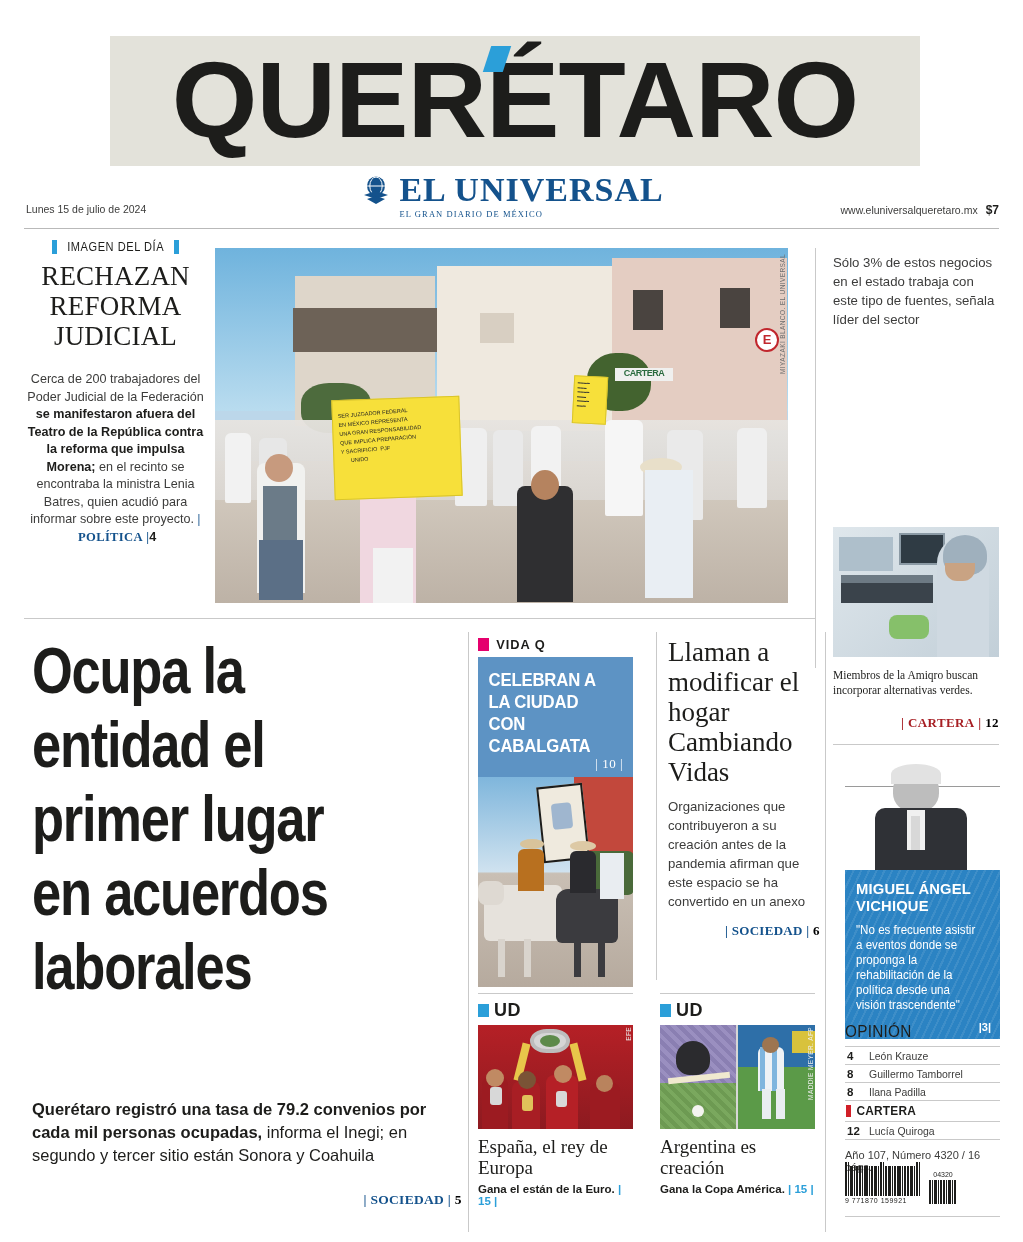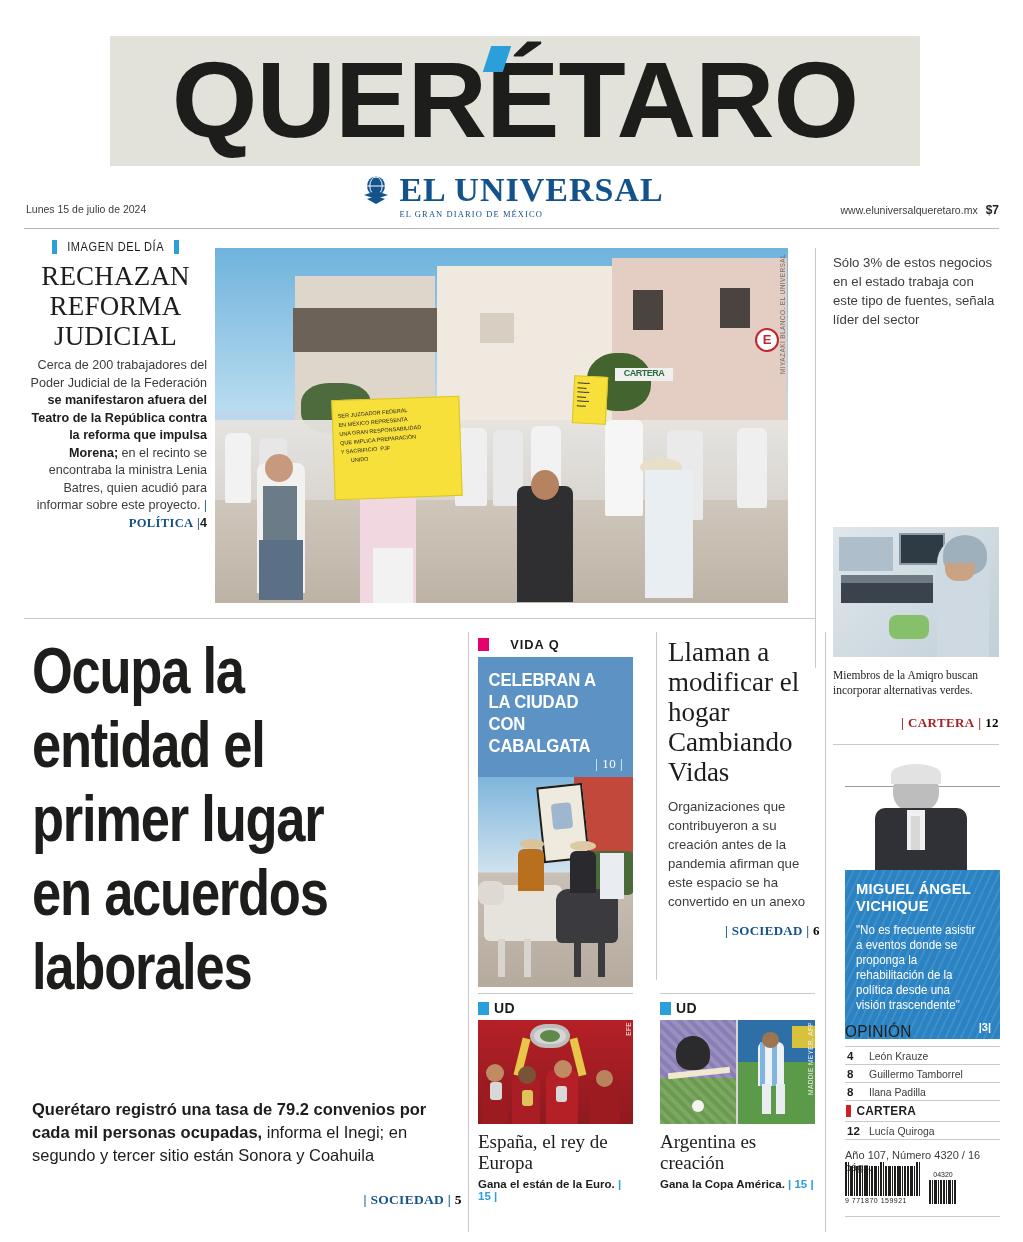--- a/index.html
+++ b/index.html
@@ -90,21 +90,21 @@
     font-family: "Liberation Sans", sans-serif;
     font-size: 12px; letter-spacing: .6px; color: #1d1d1b;
     transform: scaleX(.92); font-weight: 400;
   }
   .imagen-head {
     font-family: "Liberation Serif", serif;
     font-size: 27px; line-height: 30px; text-align: center;
     color: #1d1d1b; margin-top: 7px; letter-spacing: .2px;
   }
   .imagen-body {
-    margin-top: 6px; text-align: right;
+    margin-top: 20px; text-align: center;
     font-size: 12.6px; line-height: 17.5px; color: #3c3c3b;
   }
   .imagen-body b { color:#1d1d1b; }
   .sec-link { color:#14528c; font-family:"Liberation Serif",serif; font-weight:bold; letter-spacing:.3px;}
   .sec-num { color:#1d1d1b; font-weight:bold; }
 
   
   .photo-main {
     position: absolute; left: 215px; top: 248px; width: 573px; height: 355px;
     overflow: hidden; background:#bcd7ea;
@@ -161,21 +161,21 @@
     position:absolute; left:32px; top:1098px; width:430px;
     font-size:16.5px; line-height:23px; color:#1d1d1b;
   }
   .main-sub b { font-weight:bold; }
   .main-sec {
     position:absolute; left:32px; top:1192px; width:430px; text-align:right;
     font-family:"Liberation Serif",serif; font-size:13.5px; letter-spacing:.4px;
   }
 
   
-  .vidaq-kicker { position:absolute; left:478px; top:637px; display:flex; align-items:center; gap:20px;}
+  .vidaq-kicker { position:absolute; left:478px; top:637px; display:flex; align-items:center; gap:6px;}
   .vidaq-bar { width:11px; height:13px; background:#e5006d; }
   .vidaq-label { font-family:"Liberation Sans",sans-serif; font-weight:bold; font-size:13.5px; letter-spacing:1px; color:#1d1d1b; transform:scaleX(.95);}
   .vidaq-card {
     position:absolute; left:478px; top:657px; width:155px; height:120px;
     background:#5d93c4;
   }
   .vidaq-card-title {
     padding: 12px 10px 0 12px;
     font-family:"Liberation Sans",sans-serif; font-weight:bold;
     font-size:19px; line-height:22px; color:#ffffff; letter-spacing:-.2px;
@@ -235,21 +235,21 @@
   .barcode-wrap { position:absolute; left:845px; top:1160px; display:flex; align-items:flex-end; gap:8px;}
   .bc { height:36px; display:flex; align-items:flex-end; }
   .bc span { display:block; background:#1d1d1b; margin-right:1px; }
   .bc-num { font-size:7px; color:#1d1d1b; letter-spacing:.5px; margin-top:1px;}
   .bc-small-label { font-size:7px; color:#1d1d1b; text-align:center;}
 
   
   .sport { position:absolute; top:1000px; width:155px; }
   .sport-kicker { display:flex; align-items:center; gap:5px; margin-bottom:4px;}
   .ud-bar { width:11px; height:13px; background:#2b9fd9; }
-  .ud-label { font-family:"Liberation Sans",sans-serif; font-weight:bold; font-size:14px; letter-spacing:.5px; color:#1d1d1b;}
+  .ud-label { font-family:"Liberation Sans",sans-serif; font-weight:bold; font-size:18px; letter-spacing:.5px; color:#1d1d1b;}
   .sport-photo { width:155px; height:104px; overflow:hidden; position:relative; background:#d6d6d6; }
   .sport-head {
     margin-top:7px; font-family:"Liberation Serif",serif; font-size:19px; line-height:21px; color:#1d1d1b;
   }
   .sport-cap { margin-top:5px; font-size:11.5px; color:#1d1d1b; font-weight:bold;}
   .sport-cap .pg { color:#2b9fd9; }
 
   
   .sky { position:absolute; left:0; top:0; width:100%; height:42%; background:linear-gradient(#6fb3dd,#b9dcef); }
   .ground { position:absolute; left:0; bottom:0; width:100%; height:34%; background:linear-gradient(#cfc6bb,#b9aea3); }

